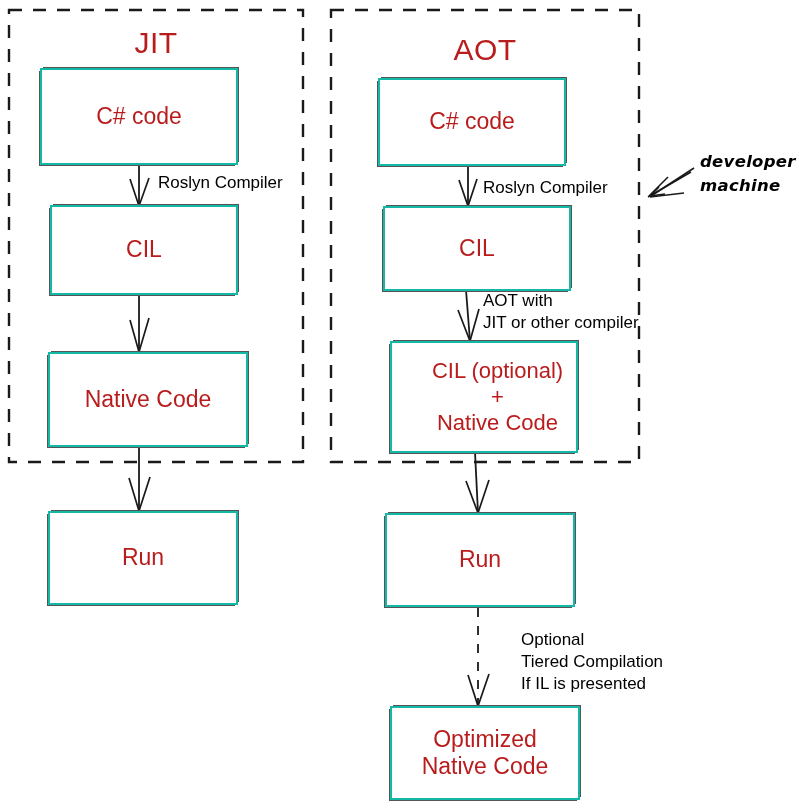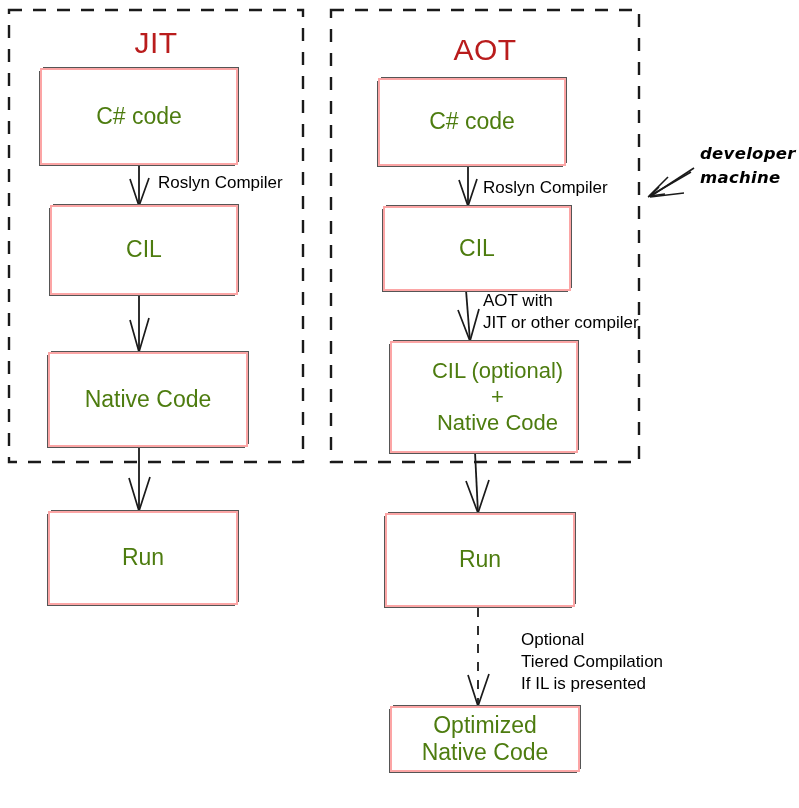--- a/index.html
+++ b/index.html
@@ -23,27 +23,27 @@
     left: 0;
     top: 0;
     width: 799px;
     height: 808px;
     pointer-events: none;
   }
   .nodebox {
     position: absolute;
     box-sizing: border-box;
     background: #ffffff;
-    border: 2px solid #fca5a5;
+    border: 2px solid #14b8a6;
     display: flex;
     align-items: center;
     justify-content: center;
     text-align: center;
     line-height: 1.18;
-    color: #4d7c0f;
+    color: #b91c1c;
     
     box-shadow: 2px -2px 0 -1px #555555, -2px 2px 0 -1px #555555;
   }
   .nodebox .txt {
     display: block;
     padding: 0 4px;
     white-space: pre-line;
   }
   .group-title {
     position: absolute;
@@ -149,29 +149,29 @@
     <span class="txt">CIL</span>
   </div>
   <div class="nodebox" style="left:390px; top:341px; width:188px; height:112px; font-size:22px;padding-left:27px;">
     <span class="txt">CIL (optional)
 +
 Native Code</span>
   </div>
   <div class="nodebox" style="left:385px; top:513px; width:190px; height:94px; font-size:23px;">
     <span class="txt">Run</span>
   </div>
-  <div class="nodebox" style="left:390px; top:706px; width:190px; height:66px; font-size:23px;">
+  <div class="nodebox" style="left:390px; top:706px; width:190px; height:94px; font-size:23px;">
     <span class="txt">Optimized
 Native Code</span>
   </div>
 
   <div class="edge-label" style="left:158px; top:172px;">Roslyn Compiler</div>
   <div class="edge-label" style="left:483px; top:177px;">Roslyn Compiler</div>
   <div class="edge-label" style="left:521px; top:629px;">Optional
 Tiered Compilation
 If IL is presented</div>
   <div class="edge-label" style="left:483px; top:290px;">AOT with
 JIT or other compiler</div>
 
-  <div class="hand-note" style="left:700px; top:142px;">developer
+  <div class="hand-note" style="left:700px; top:150px;">developer
 machine</div>
 
 </div>
 
 </body></html>

